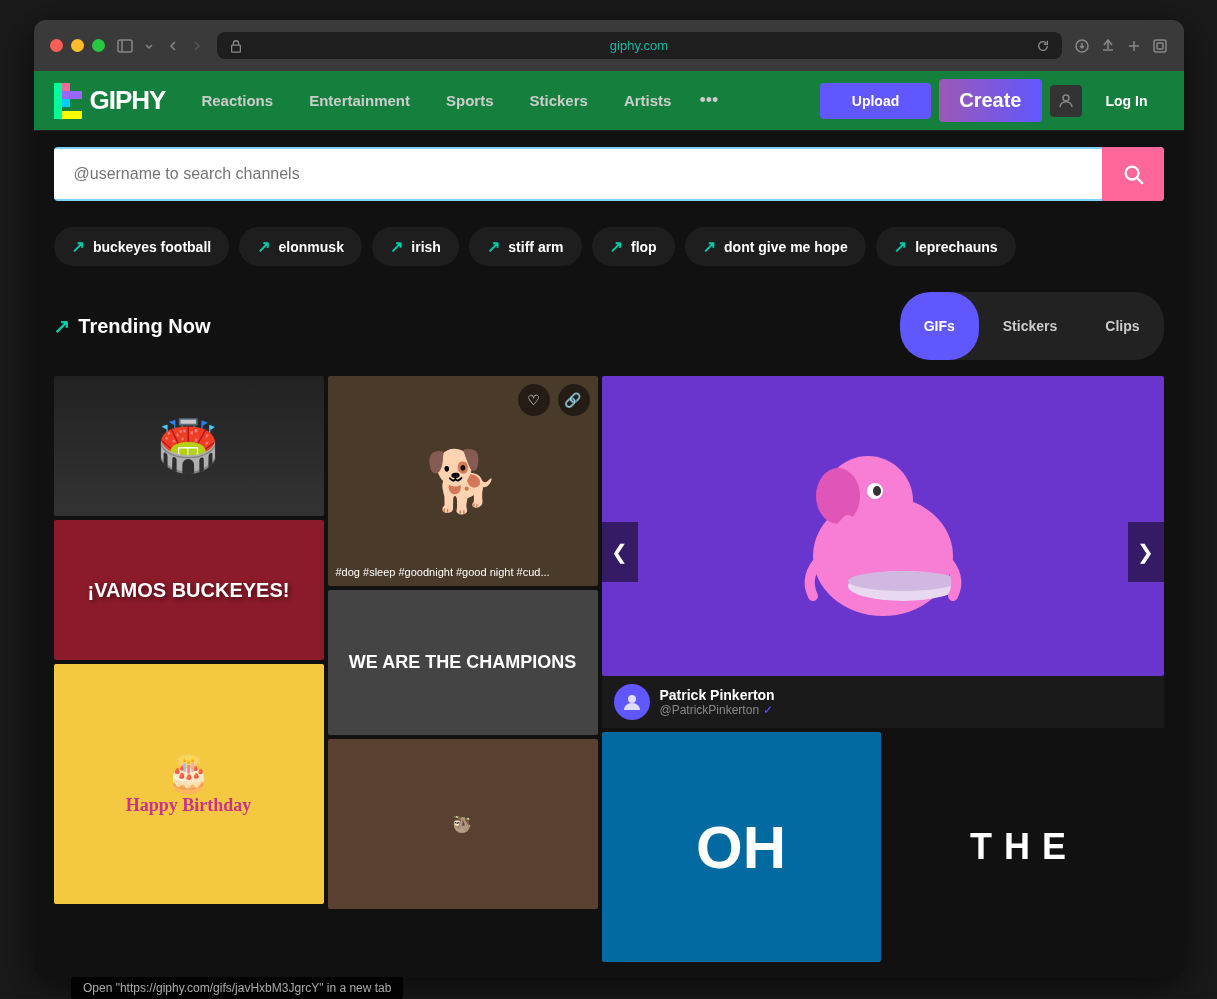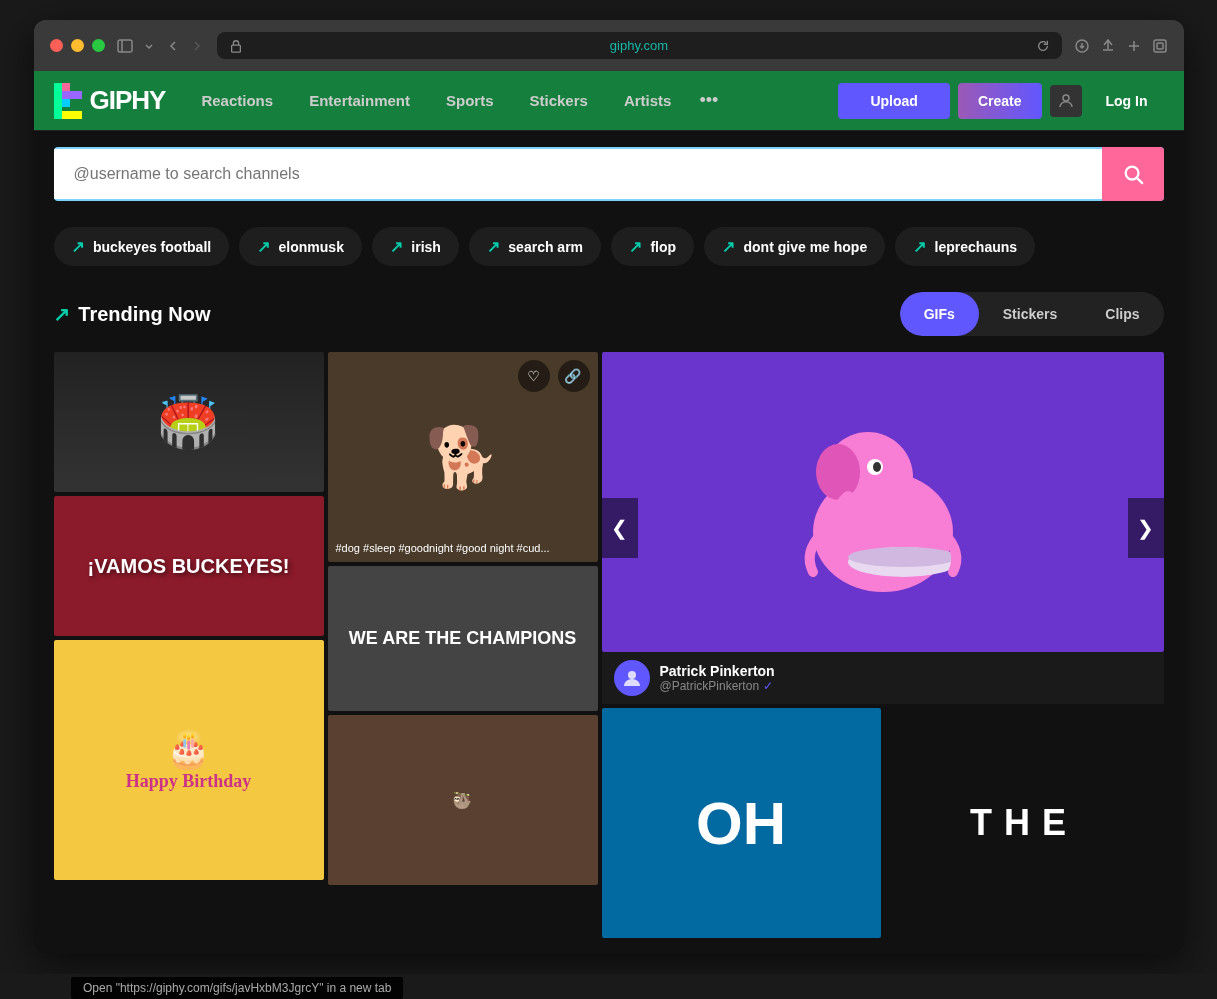--- a/index.html
+++ b/index.html
@@ -143,21 +143,21 @@
       font-weight: 700;
       cursor: pointer;
     }
 
     .btn-create {
       background: linear-gradient(to right, #9b59b6, #6157ff);
       color: white;
       border: none;
       padding: 10px 20px;
       border-radius: 4px;
-      font-size: 14px;
+      font-size: 20px;
       font-weight: 700;
       cursor: pointer;
     }
 
     .btn-login {
       background: transparent;
       color: white;
       border: none;
       padding: 10px 16px;
       font-size: 14px;
@@ -265,21 +265,21 @@
     }
 
     .content-tabs {
       display: flex;
       background: #222;
       border-radius: 30px;
       overflow: hidden;
     }
 
     .content-tab {
-      padding: 14px 24px;
+      padding: 26px 24px;
       font-size: 14px;
       font-weight: 700;
       color: #ccc;
       cursor: pointer;
       border-radius: 30px;
     }
 
     .content-tab.active {
       background: #6157ff;
       color: white;
@@ -586,21 +586,21 @@
       <button class="tag-pill">
         <span class="trending-arrow">↗</span>
         <span>elonmusk</span>
       </button>
       <button class="tag-pill">
         <span class="trending-arrow">↗</span>
         <span>irish</span>
       </button>
       <button class="tag-pill">
         <span class="trending-arrow">↗</span>
-        <span>search arm</span>
+        <span>stiff arm</span>
       </button>
       <button class="tag-pill">
         <span class="trending-arrow">↗</span>
         <span>flop</span>
       </button>
       <button class="tag-pill">
         <span class="trending-arrow">↗</span>
         <span>dont give me hope</span>
       </button>
       <button class="tag-pill">

